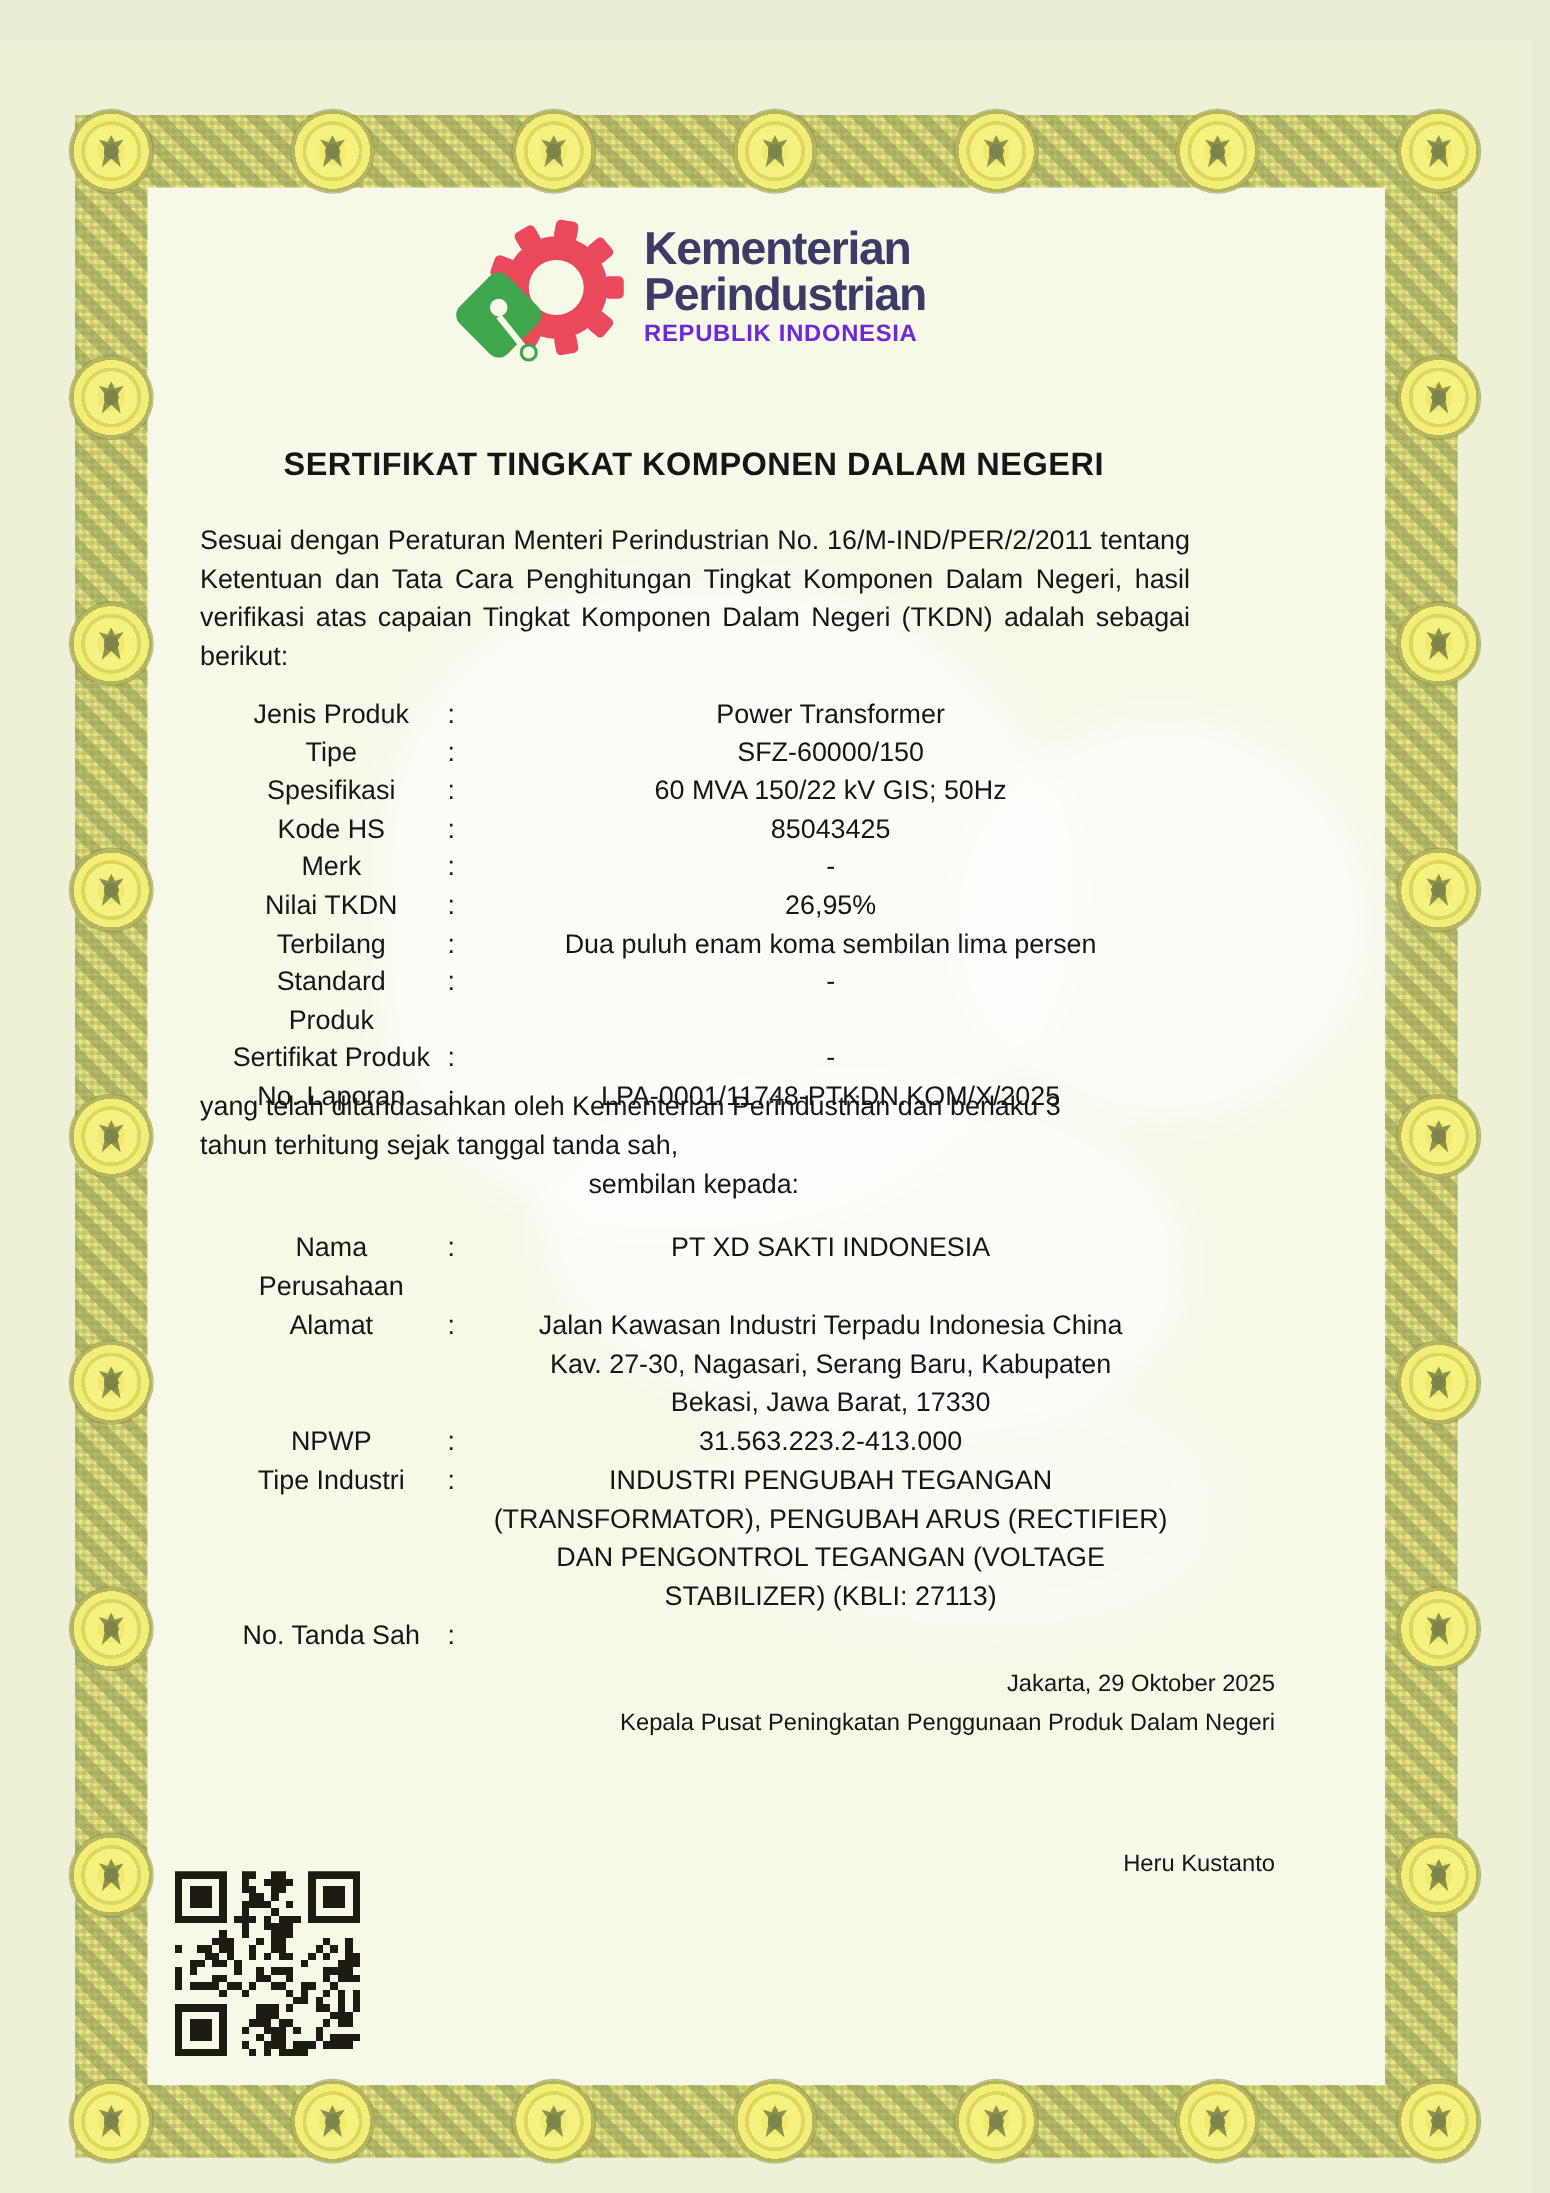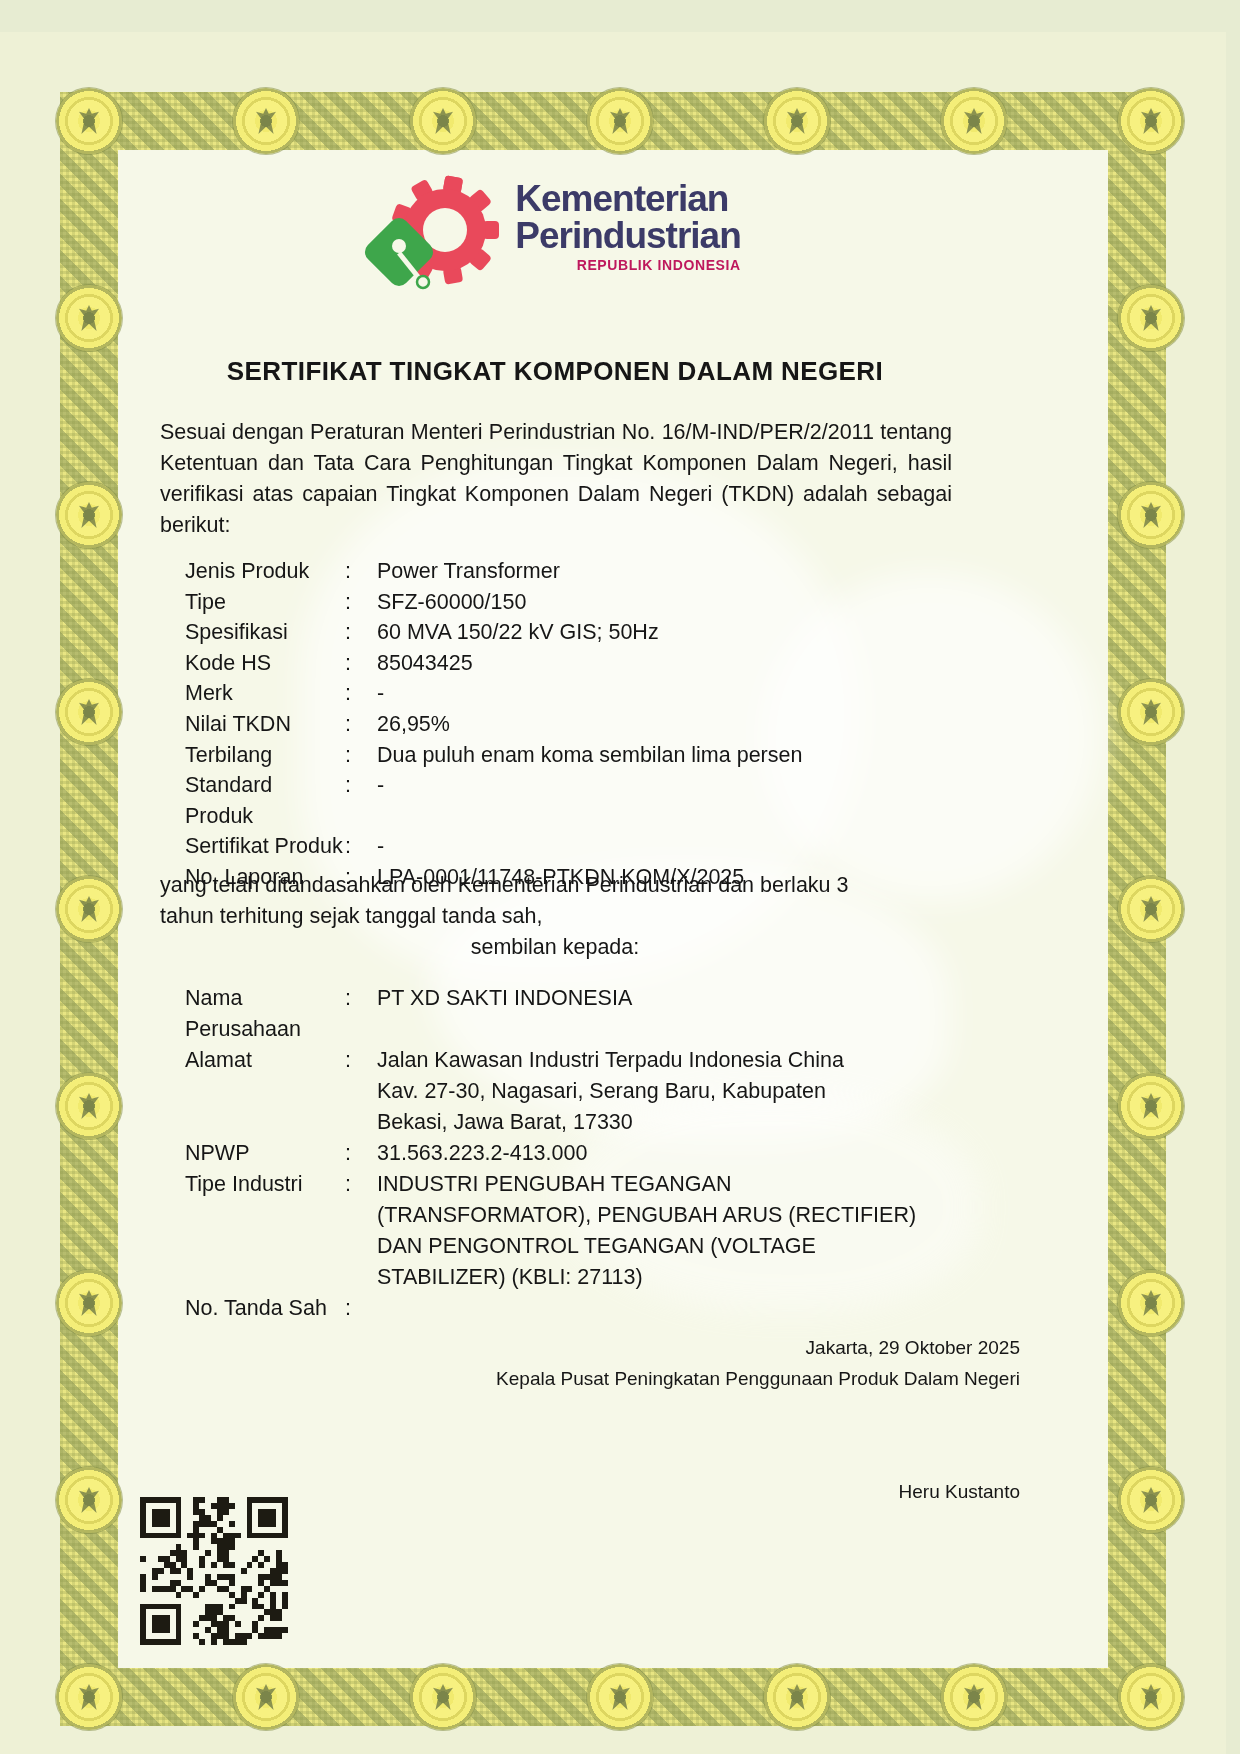--- a/index.html
+++ b/index.html
@@ -55,22 +55,22 @@
     display:flex; justify-content:center; align-items:flex-start;
     transform:translateX(-64px);
   }
   .logo-svg{width:150px;height:128px;flex:0 0 auto;margin-right:8px;}
   .ministry-text{padding-top:8px;}
   .ministry-big{
     font-size:37px;font-weight:bold;color:#3c3b68;
     line-height:37px;letter-spacing:-1px;
   }
   .ministry-small{
-    font-size:14px;font-weight:bold;color:#be185d;
-    letter-spacing:.6px;margin-top:3px;text-align:right;
+    font-size:19px;font-weight:bold;color:#6d28d9;
+    letter-spacing:.6px;margin-top:3px;
   }
 
   
   .cert-title{
     position:absolute; left:160px; width:790px; top:324px;
     text-align:center; font-size:26px; font-weight:bold;
     letter-spacing:.4px; margin:0;
   }
   .para{
     position:absolute; left:160px; width:792px;
@@ -81,21 +81,21 @@
   .given-to{
     position:absolute; left:160px; width:790px; top:903px;
     text-align:center; font-size:21.5px;
   }
 
   
   .detail-table{position:absolute; left:185px;}
   .products{top:524px;}
   .company{top:951px;}
   .drow{display:grid; grid-template-columns:160px 32px 575px; align-items:start;}
-  .drow>div{font-size:21.5px; line-height:30.6px;}
+  .drow>div{font-size:21.5px; line-height:30.6px;text-align:center;}
   .company .drow>div{line-height:31px;}
   .dval{white-space:pre-line;}
 
   
   .signature{
     position:absolute; left:230px; width:790px; top:1300px;
     text-align:right; font-size:19px; line-height:31px;
   }
   .signer-name{margin-top:82px;}
 

